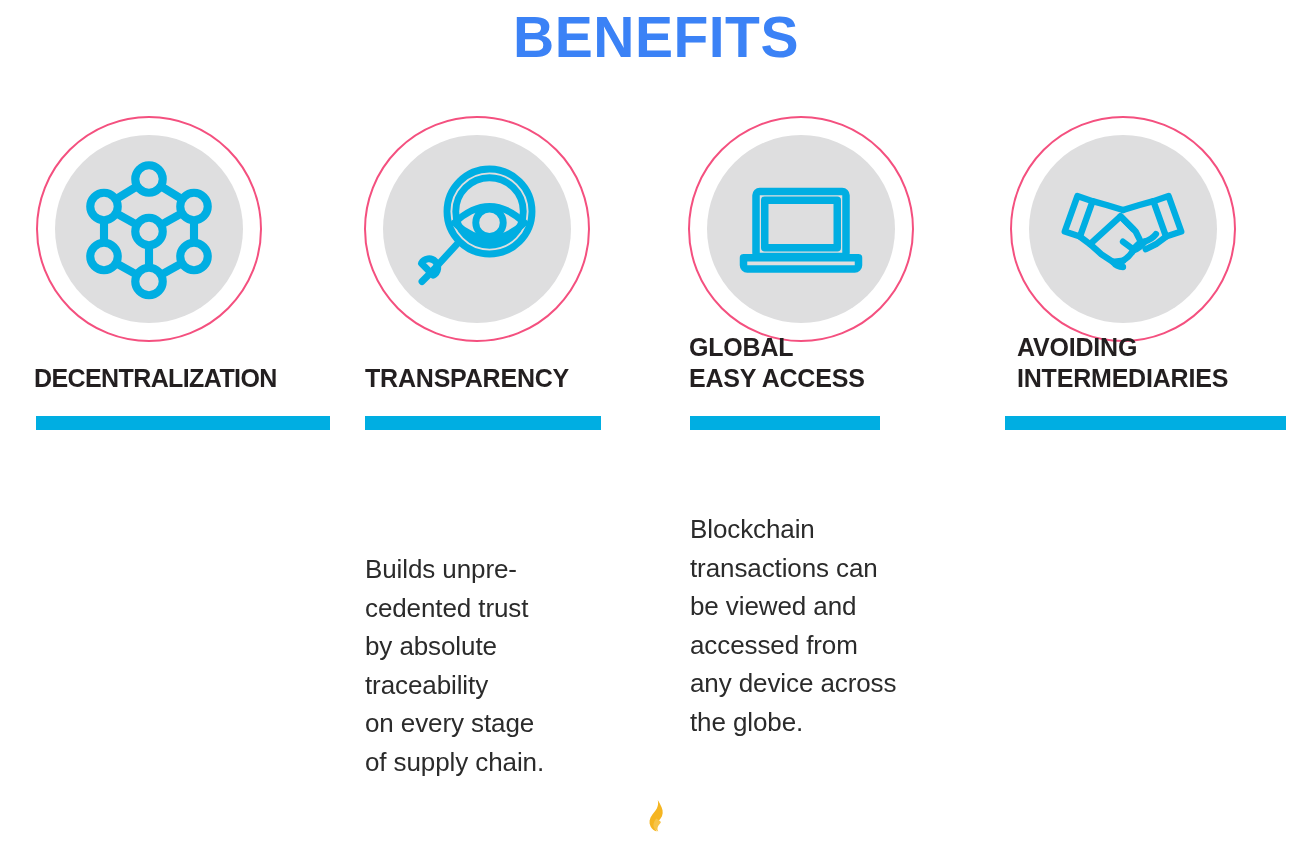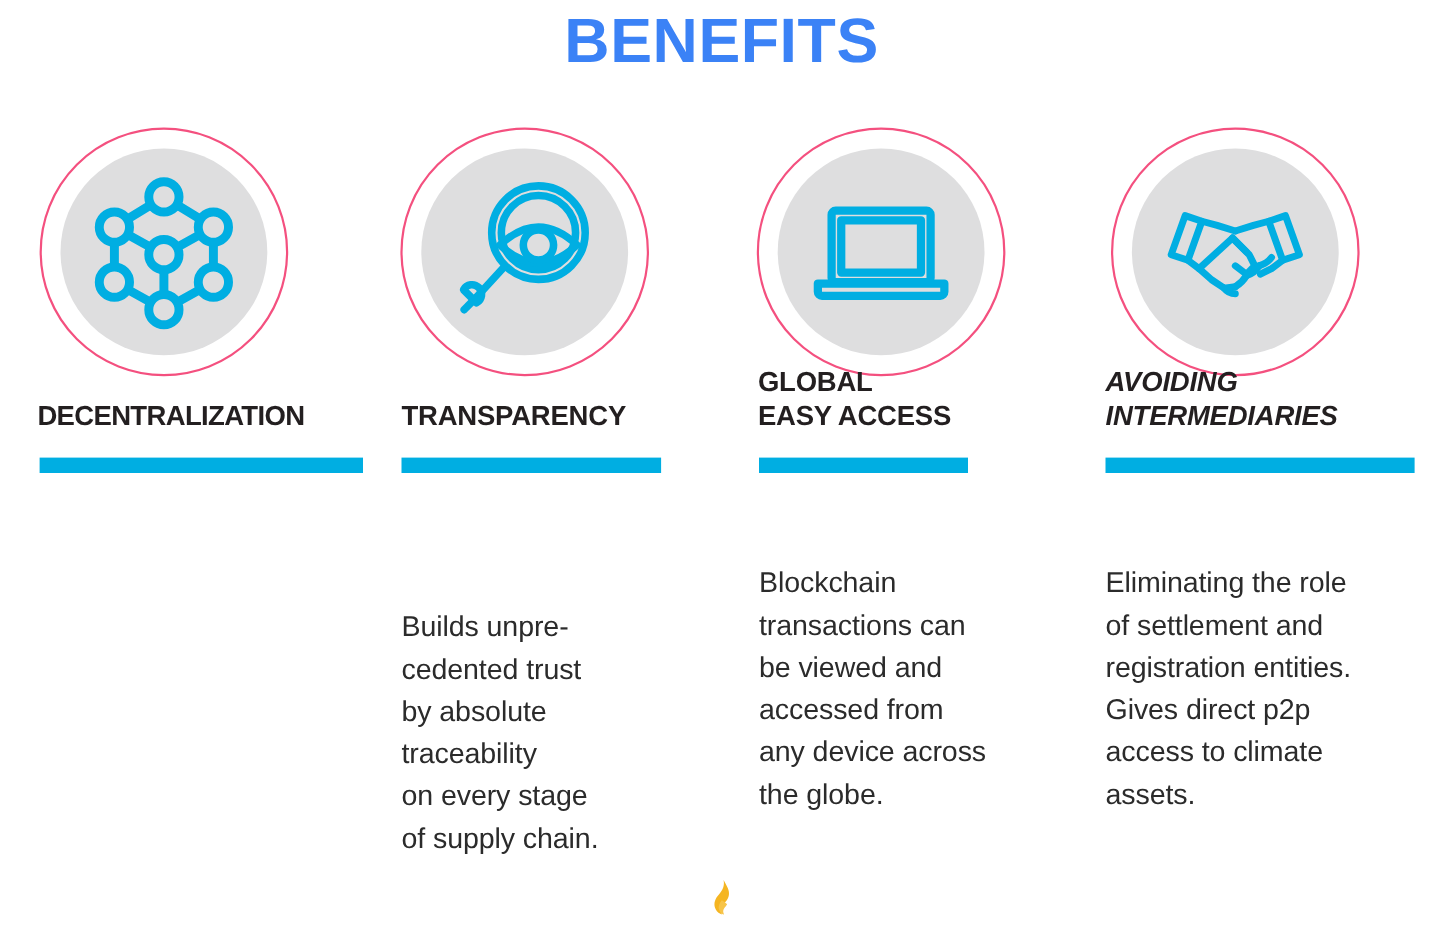--- a/index.html
+++ b/index.html
@@ -102,21 +102,21 @@
     font-size: 25px;
     font-weight: bold;
     color: #231f20;
     letter-spacing: -0.2px;
     line-height: 1.22;
     white-space: pre-line;
   }
   .col-0 .heading { font-size: 25px; letter-spacing: -0.6px; }
   .col-1 .heading { left: 5px; }
   .col-2 .heading { left: 5px; }
-  .col-3 .heading { left: 5px; font-style: italic; }
+  .col-3 .heading { left: 17px; }
 
   .bar {
     position: absolute;
     bottom: 360px;
     height: 14px;
     background: #00aee2;
   }
   .col-0 .bar { left: 6px;  width: 294px; }
   .col-1 .bar { left: 5px;  width: 236px; }
   .col-2 .bar { left: 6px;  width: 190px; }
@@ -283,26 +283,20 @@
         </svg>
       </div>
     </div>
 
     <div class="head-block">
       <div class="heading">AVOIDING
 INTERMEDIARIES</div>
       <div class="bar"></div>
     </div>
 
-    <div class="body-copy">Eliminating the role
-of settlement and
-registration entities.
-Gives direct p2p
-access to climate
-assets.</div>
   </div>
 
 </div>
 
 <div class="footer-logo">
   <span>
     <svg width="26" height="40" viewBox="0 0 26 40" fill="none">
       <path d="M14.8 2 C16.2 9 12.6 12.5 9.4 16.6 C6.4 20.5 5.6 24.6 7.6 28.6
                C8.9 31.2 11.2 32.8 13.6 33.4 C12.1 31.2 11.8 28.8 12.9 26.5
                C13.9 24.4 15.8 22.8 17.4 20.8 C20.1 17.4 20.4 13.2 18.6 9.2

